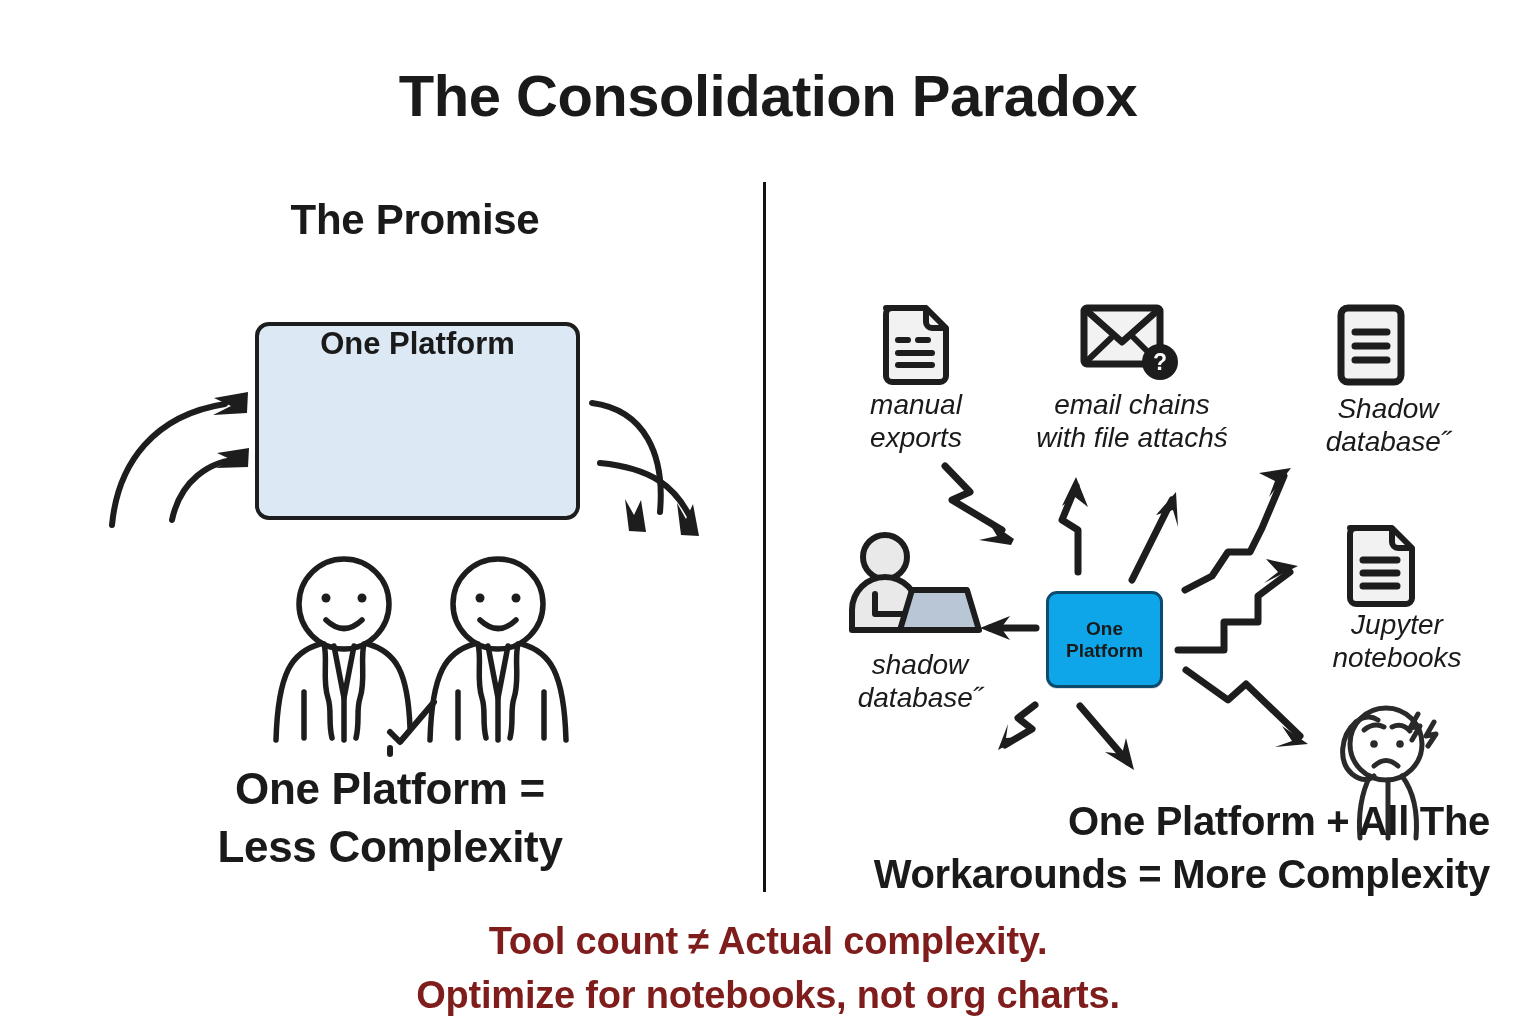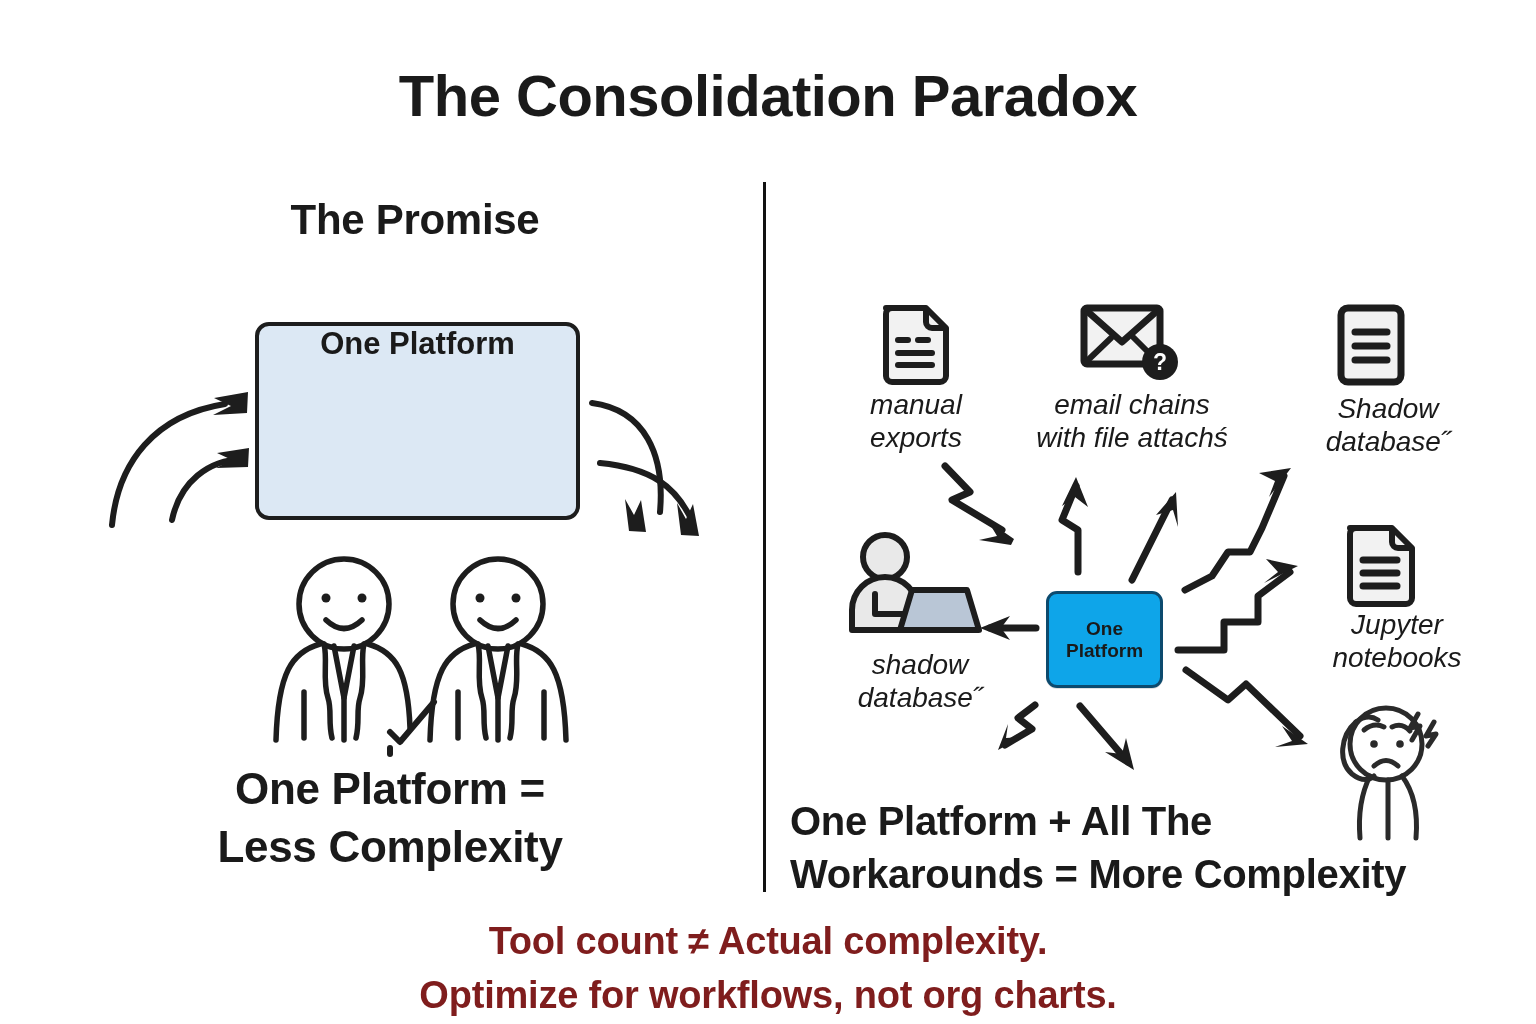--- a/index.html
+++ b/index.html
@@ -71,21 +71,21 @@
     text-align:center;
     box-shadow:0 1px 0 rgba(0,0,0,.12);
   }
   #reality-box-label{
     font-size:19px;font-weight:bold;line-height:1.12;color:#1a1a1a;
   }
 
   
   #reality-caption{
     top:795px;left:790px;width:700px;
-    text-align:left;
+    text-align:right;
     font-size:40px;font-weight:bold;line-height:1.32;
     color:#1a1a1a;letter-spacing:-0.3px;
   }
 
   
   #footer{
     top:915px;left:0;width:1536px;
     text-align:center;
     font-size:38px;font-weight:bold;line-height:1.42;
     color:#7f1d1d;letter-spacing:-0.2px;
@@ -309,16 +309,16 @@
     </g>
   </svg>
 
   <div class="abs" id="reality-caption">
     <div>One Platform + All The</div>
     <div>Workarounds = More Complexity</div>
   </div>
 
   <div class="abs" id="footer">
     <div>Tool count ≠ Actual complexity.</div>
-    <div>Optimize for workflows, not org charts.</div>
+    <div>Optimize for notebooks, not org charts.</div>
   </div>
 
 </div>
 
 </body></html>

